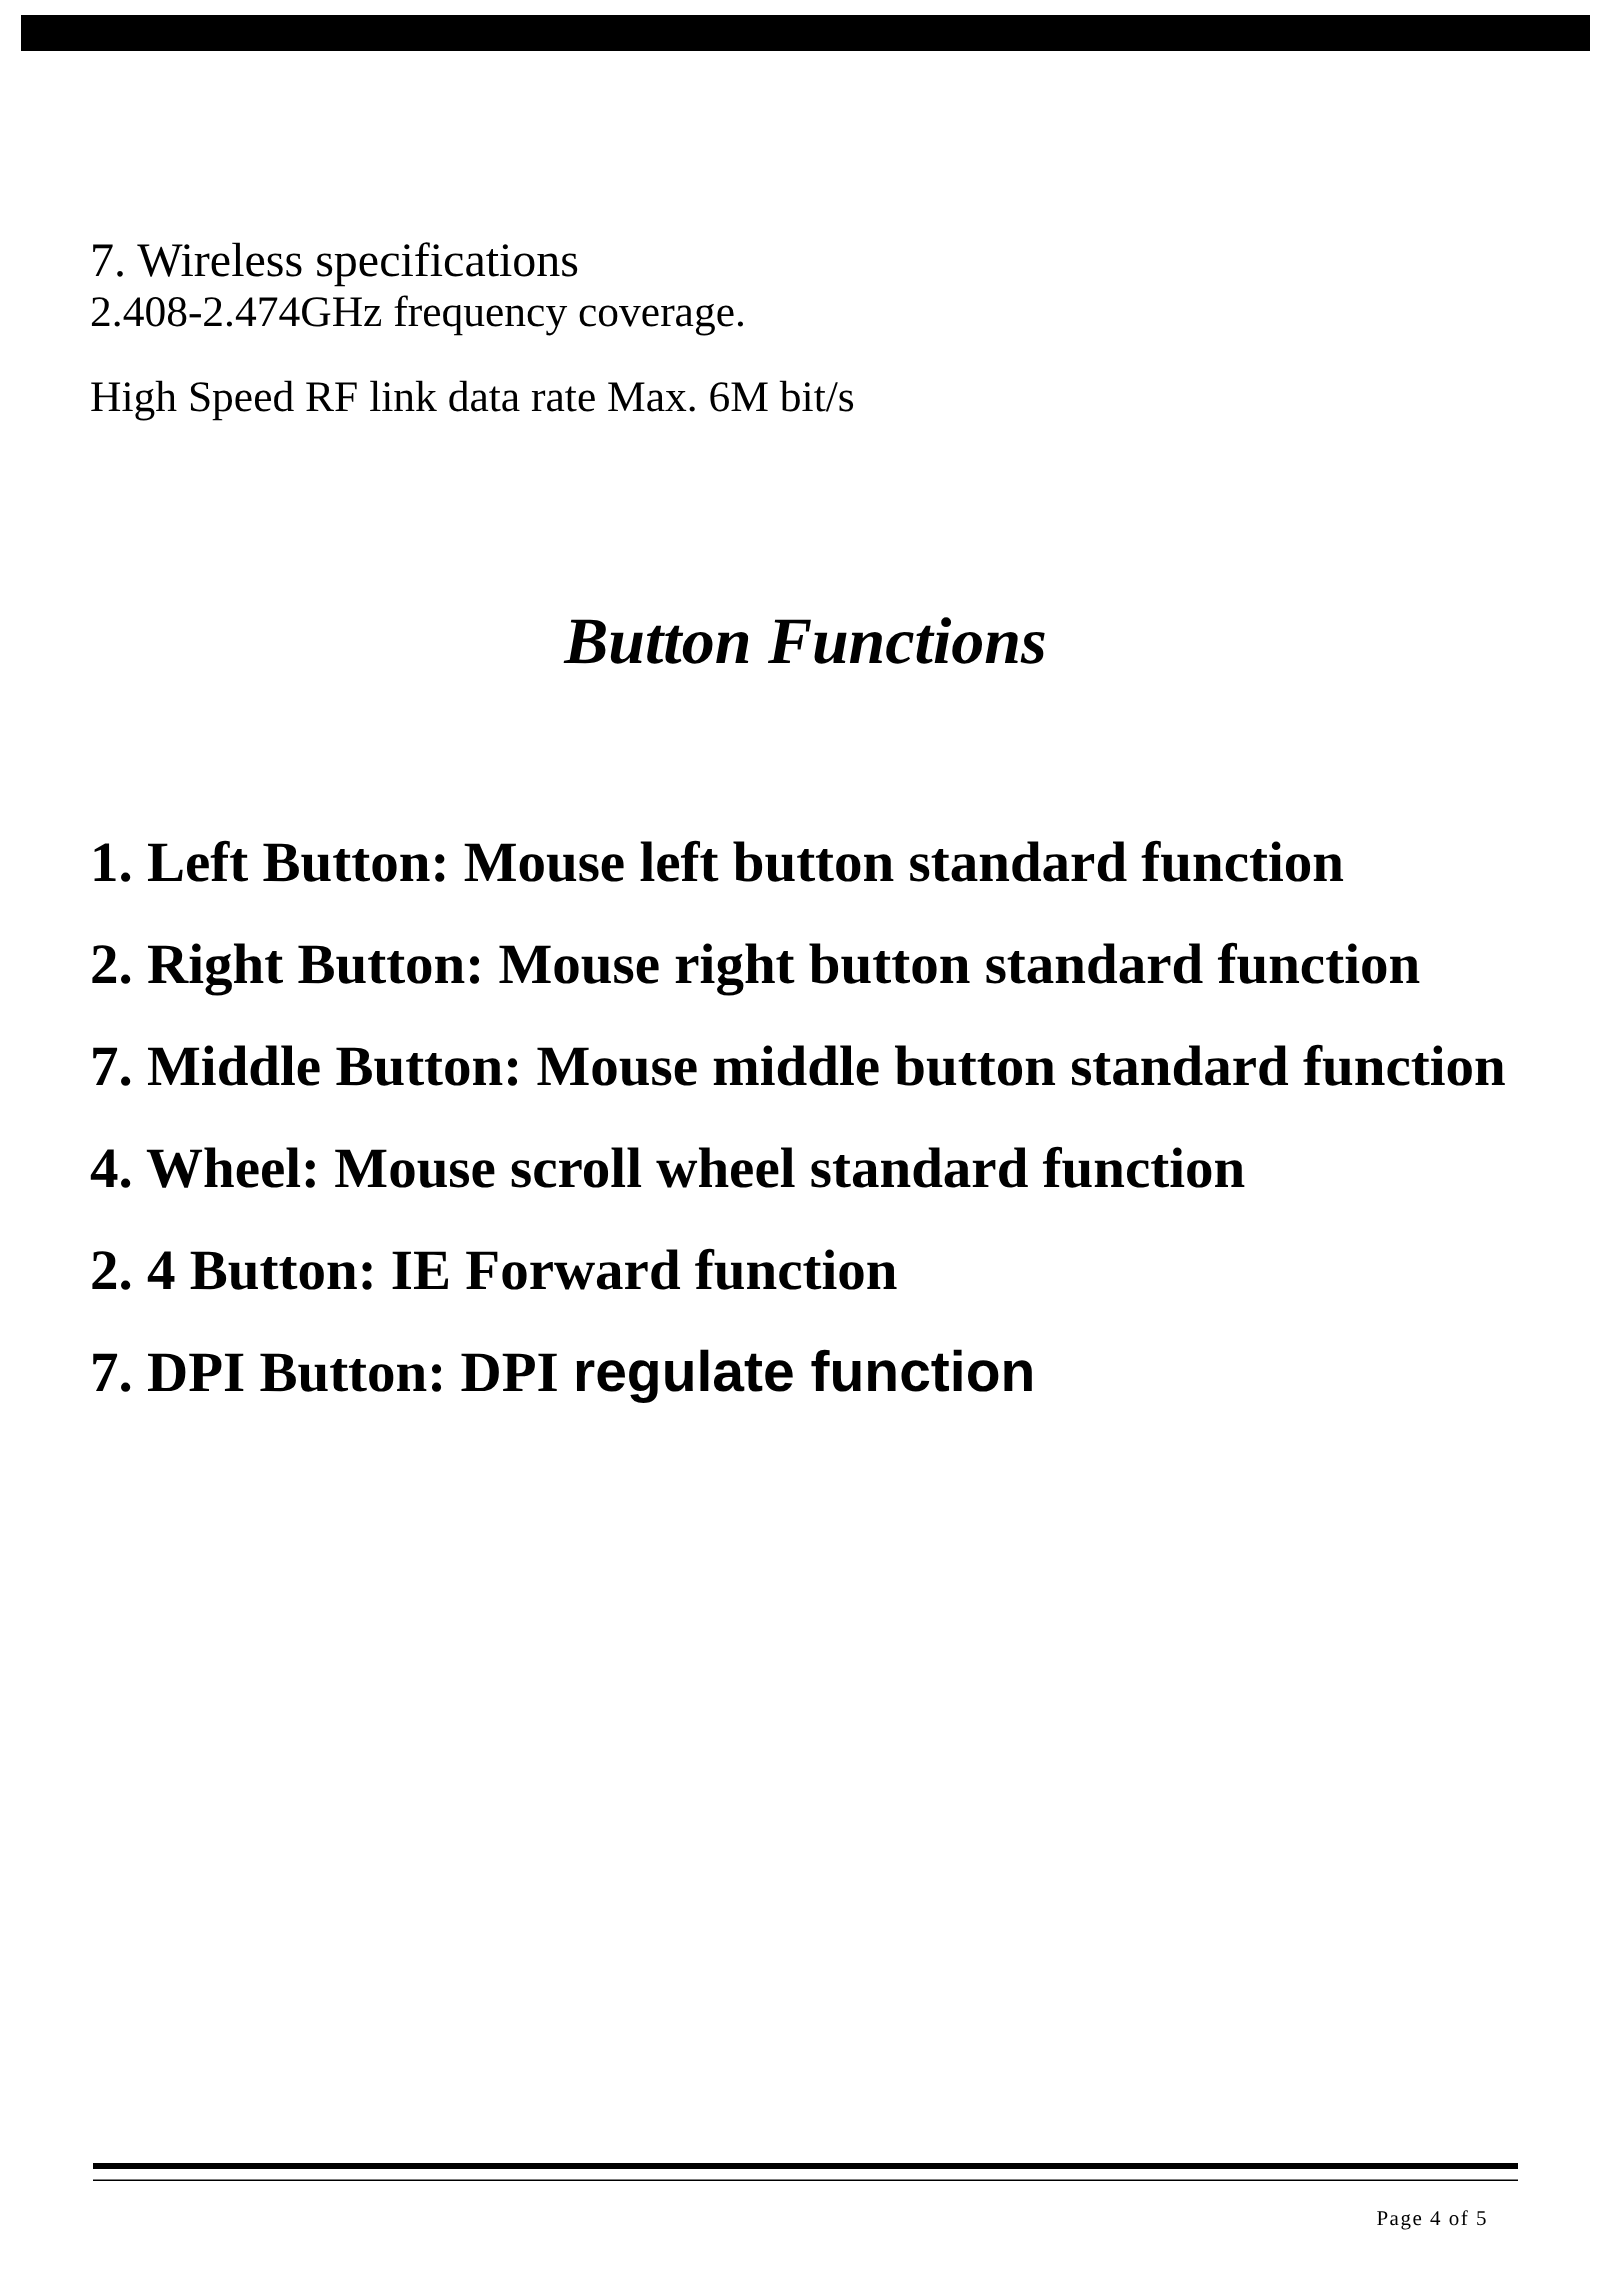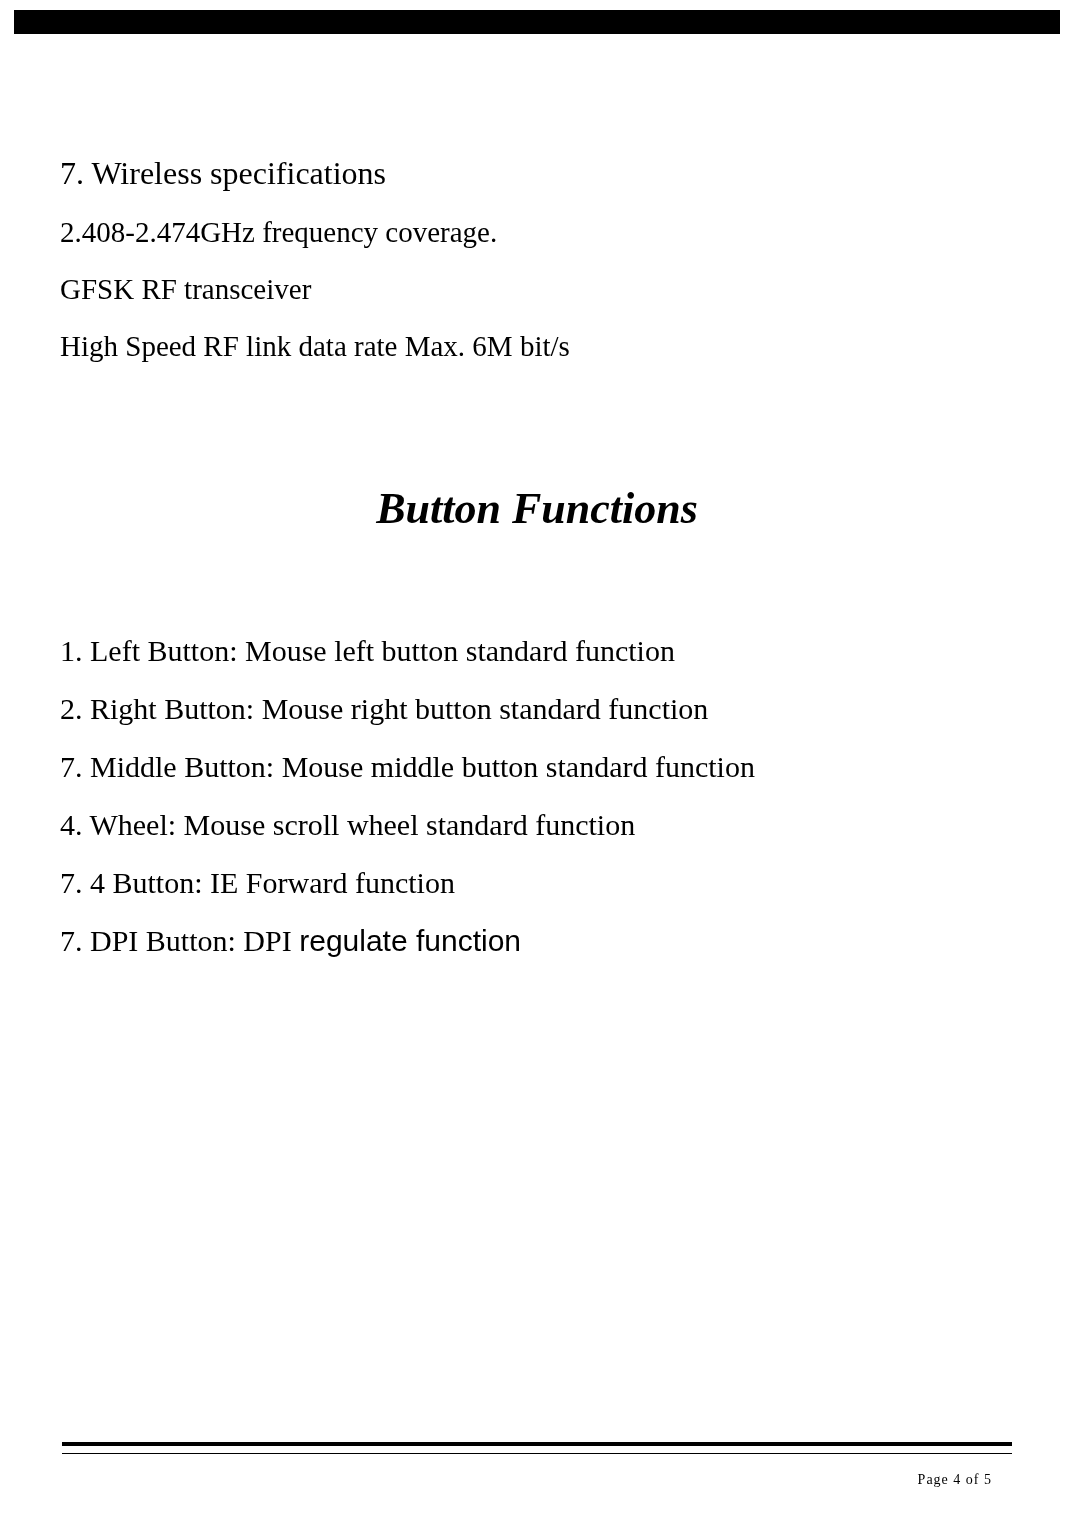--- a/index.html
+++ b/index.html
@@ -30,33 +30,32 @@
       right: 60px;
     }
     .section-heading {
       font-size: 32px;
       font-weight: normal;
     }
     .spec-line {
       font-size: 29px;
       font-weight: normal;
       margin-bottom: 24px;
-      margin-top: 24px;
     }
     .main-title {
       font-size: 44px;
       font-weight: bold;
       text-align: center;
       margin-top: 120px;
       margin-bottom: 100px;
       font-style: italic;
     }
     .func-line {
-      font-size: 30px;
-      font-weight: normal;
+      font-size: 38px;
+      font-weight: bold;
       margin-bottom: 24px;
     }
     .alt-font {
       font-family: Arial, Helvetica, sans-serif;
     }
     .bottom-rule-thick {
       position: absolute;
       left: 62px;
       right: 62px;
       bottom: 78px;
@@ -79,30 +78,29 @@
     }
   </style>
 </head>
 <body>
 
 <div class="top-bar"></div>
 
 <div class="content">
   <div class="section-heading">7. Wireless specifications</div>
   <div class="spec-line">2.408-2.474GHz frequency coverage.</div>
-  <div class="spec-line">GFSK RF transceiver</div>
   <div class="spec-line">High Speed RF link data rate Max. 6M bit/s</div>
 
   <div class="main-title">Button Functions</div>
 
   <div class="func-line">1. Left Button: Mouse left button standard function</div>
   <div class="func-line">2. Right Button: Mouse right button standard function</div>
   <div class="func-line">7. Middle Button: Mouse middle button standard function</div>
   <div class="func-line">4. Wheel: Mouse scroll wheel standard function</div>
-  <div class="func-line">7.    4 Button:  IE  Forward function</div>
+  <div class="func-line">2.    4 Button:  IE  Forward function</div>
   <div class="func-line">
     <span>7.    DPI Button: DPI </span><span class="alt-font">regulate function</span>
   </div>
 </div>
 
 <div class="bottom-rule-thick"></div>
 <div class="bottom-rule-thin"></div>
 <div class="page-footer">Page  4  of  5</div>
 
 </body></html>

